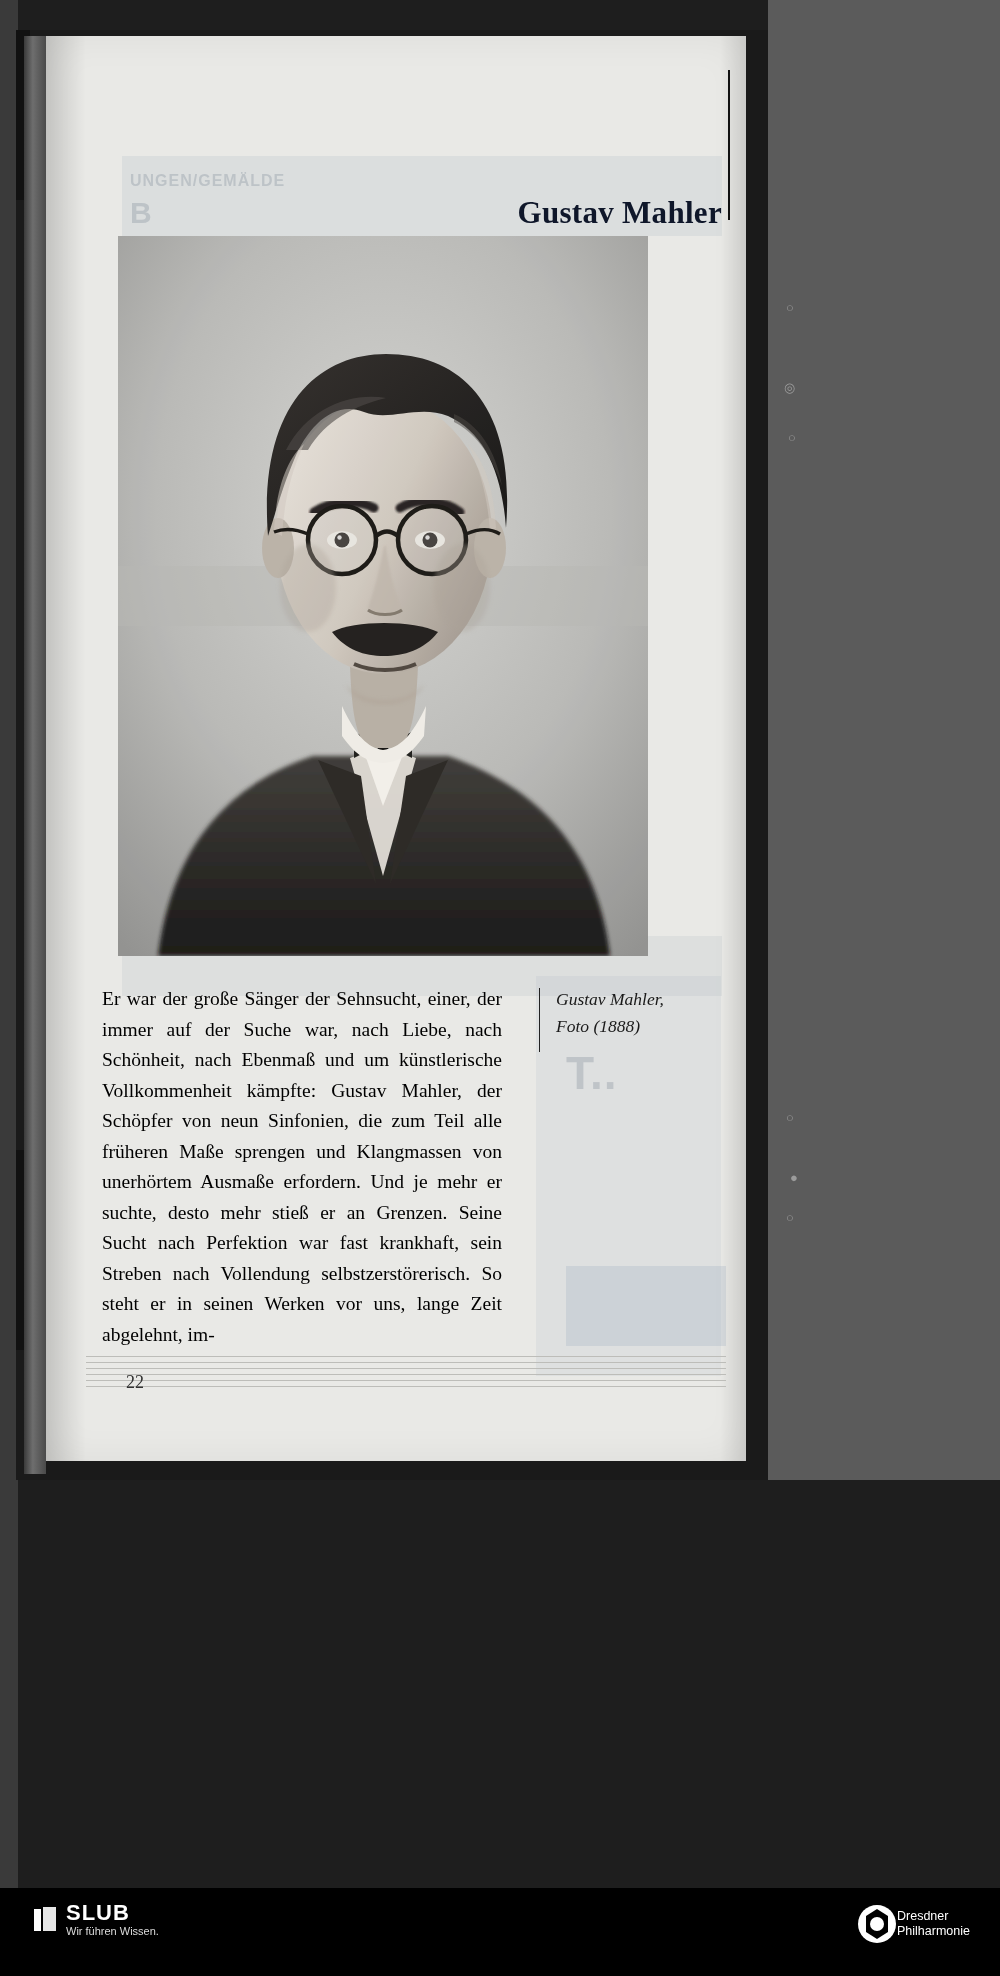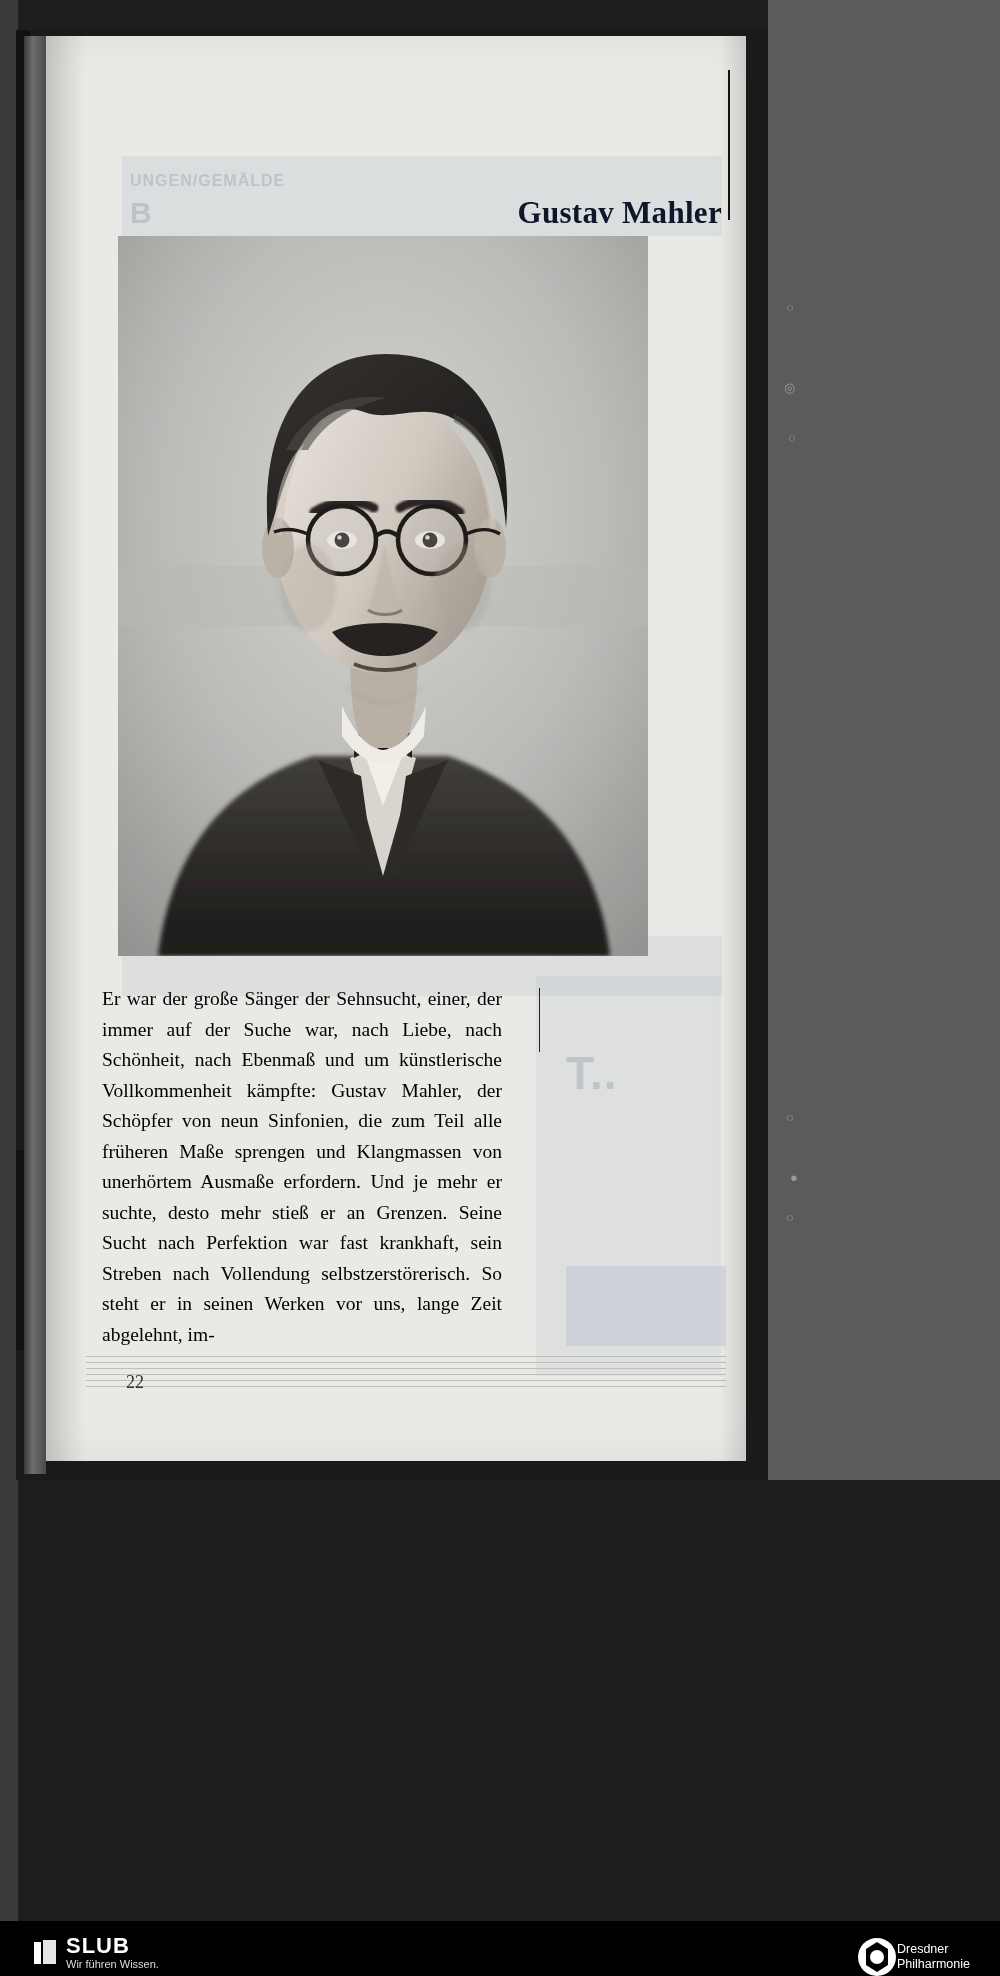--- a/index.html
+++ b/index.html
@@ -230,21 +230,21 @@
     width: 10px; height: 1000px;
     background: #9b9b9b;
   }
 
   
   #footer-bar {
     position: absolute;
     left: 0;
     bottom: 0;
     width: 1000px;
-    height: 55px;
+    height: 88px;
     background: #000;
     color: #fff;
   }
   #slub-logo {
     position: absolute;
     left: 34px;
     top: 14px;
     display: flex;
     align-items: center;
     gap: 10px;
@@ -416,20 +416,24 @@
 
       <rect x="0" y="0" width="530" height="720" fill="#ffffff" opacity="0.04"></rect>
     </svg>
   </div>
 
   <div id="body-column">
     <p>Er war der große Sänger der Sehnsucht, einer, der immer auf der Suche war, nach Liebe, nach Schönheit, nach Ebenmaß und um künstlerische Vollkommenheit kämpfte: Gustav Mahler, der Schöpfer von neun Sinfonien, die zum Teil alle früheren Maße sprengen und Klangmassen von unerhörtem Ausmaße erfordern. Und je mehr er suchte, desto mehr stieß er an Grenzen. Seine Sucht nach Perfektion war fast krankhaft, sein Streben nach Vollendung selbstzerstörerisch. So steht er in seinen Werken vor uns, lange Zeit abgelehnt, im-</p>
   </div>
 
   <div id="caption-rule"></div>
+  <div id="caption">
+    <div>Gustav Mahler,</div>
+    <div>Foto (1888)</div>
+  </div>
 
   <div class="foot-rule" style="top:1320px;"></div>
   <div class="foot-rule" style="top:1326px;"></div>
   <div class="foot-rule" style="top:1332px;"></div>
   <div class="foot-rule" style="top:1338px;"></div>
   <div class="foot-rule" style="top:1344px;"></div>
   <div class="foot-rule" style="top:1350px;"></div>
   <div id="page-number">22</div>
 
 </div>

